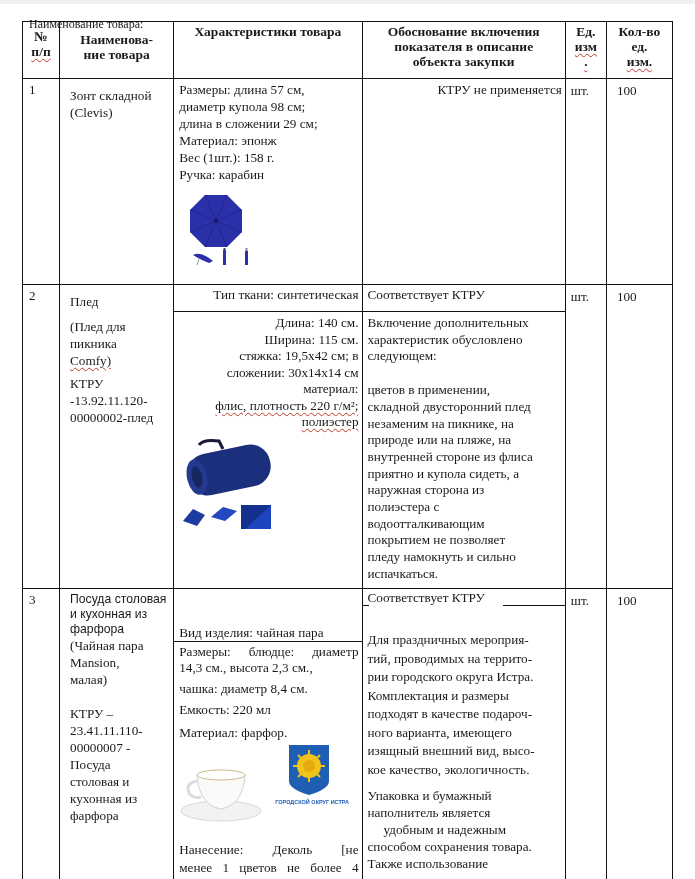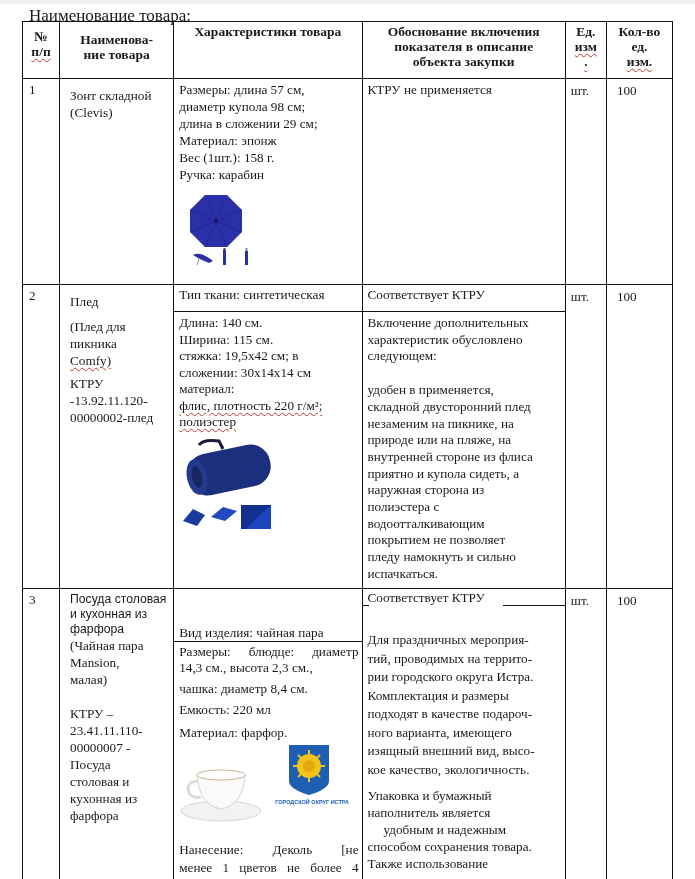--- a/index.html
+++ b/index.html
@@ -1,30 +1,30 @@
 <!DOCTYPE html>
 <html><head>
 <meta charset="utf-8">
 <style>
   html, body { margin: 0; padding: 0; background: #ffffff; }
   body { width: 695px; height: 879px; position: relative; overflow: hidden;
          font-family: "Liberation Serif", serif; color: #1a1a1a; font-size: 13.2px; }
   .topbar { position: absolute; left: 0; top: 0; width: 695px; height: 4px; background: #f0f0f0; }
-  .caption { position: absolute; left: 29px; top: 8px; font-size: 17px; line-height: 16px; }
+  .caption { position: absolute; left: 29px; top: 16px; font-size: 12px; line-height: 16px; }
   table.spec { position: absolute; left: 22px; top: 21px; border-collapse: collapse; table-layout: fixed; width: 651px; }
   table.spec td, table.spec th { border: 1.3px solid #111; vertical-align: top; padding: 0; }
   th { font-weight: bold; text-align: center; font-size: 13.5px; line-height: 15px; }
   .c1 { width: 37px; } .c2 { width: 114px; } .c3 { width: 188px; } .c4 { width: 203px; } .c5 { width: 41px; } .c6 { width: 66px; }
   .hcell { height: 49px; }
   .num { padding: 3px 0 0 6px !important; line-height: 16px; }
   .name { padding: 8px 4px 0 10px !important; line-height: 17px; }
   .name p { margin: 0 0 6px 0; }
   .sans { font-family: "Liberation Sans", sans-serif; font-size: 12.2px; line-height: 15px; }
   .char { padding: 2px 3px 0 5px !important; line-height: 17px; }
-  .just { padding: 2px 3px 0 5px !important; line-height: 17px; }
+  .just { padding: 2px 3px 0 5px !important; line-height: 17px; text-align: right; }
   .unit { padding: 4px 0 0 5px !important; line-height: 16px; }
   .qty { padding: 4px 0 0 10px !important; line-height: 16px; }
   .sub { border-bottom: 1.3px solid #111; }
   .squig { text-decoration: underline wavy #c0392b; text-decoration-thickness: 1px; text-underline-offset: 2px; }
   .line { display: block; }
   .gap { height: 17px; }
   .imgbox { position: relative; }
   .justify { text-align: justify; text-align-last: justify; }
 </style>
 </head>
@@ -121,21 +121,21 @@
         <span class="line">(Плед для</span>
         <span class="line">пикника</span>
         <span class="line squig">Comfy)</span>
       </p>
       <p>
         <span class="line">КТРУ</span>
         <span class="line">-13.92.11.120-</span>
         <span class="line">00000002-плед</span>
       </p>
     </td>
-    <td style="padding:0;">
+    <td style="padding:0;text-align:right;">
       <div class="sub" style="height:25px; padding:1px 3px 0 5px; line-height:17px;">Тип ткани: синтетическая</div>
       <div style="padding:3px 3px 0 5px; line-height:16.5px;">
         <span class="line">Длина: 140 см.</span>
         <span class="line">Ширина: 115 см.</span>
         <span class="line">стяжка: 19,5x42 см; в</span>
         <span class="line">сложении: 30x14x14 см</span>
         <span class="line">материал:</span>
         <span class="line squig">флис, плотность 220 г/м²;</span>
         <span class="line squig">полиэстер</span>
         <div class="imgbox" style="margin-top:8px; width:100px; height:90px;">
@@ -152,21 +152,21 @@
         </div>
       </div>
     </td>
     <td style="padding:0;">
       <div class="sub" style="height:25px; padding:1px 3px 0 5px; line-height:17px;">Соответствует КТРУ</div>
       <div style="padding:3px 3px 0 5px; line-height:16.7px;">
         <span class="line">Включение дополнительных</span>
         <span class="line">характеристик обусловлено</span>
         <span class="line">следующем:</span>
         <div class="gap"></div>
-        <span class="line">удобен в применяется,</span>
+        <span class="line">цветов в применении,</span>
         <span class="line">складной двусторонний плед</span>
         <span class="line">незаменим на пикнике, на</span>
         <span class="line">природе или на пляже, на</span>
         <span class="line">внутренней стороне из флиса</span>
         <span class="line">приятно и купола сидеть, а</span>
         <span class="line">наружная сторона из</span>
         <span class="line">полиэстера с</span>
         <span class="line">водоотталкивающим</span>
         <span class="line">покрытием не позволяет</span>
         <span class="line">пледу намокнуть и сильно</span>

